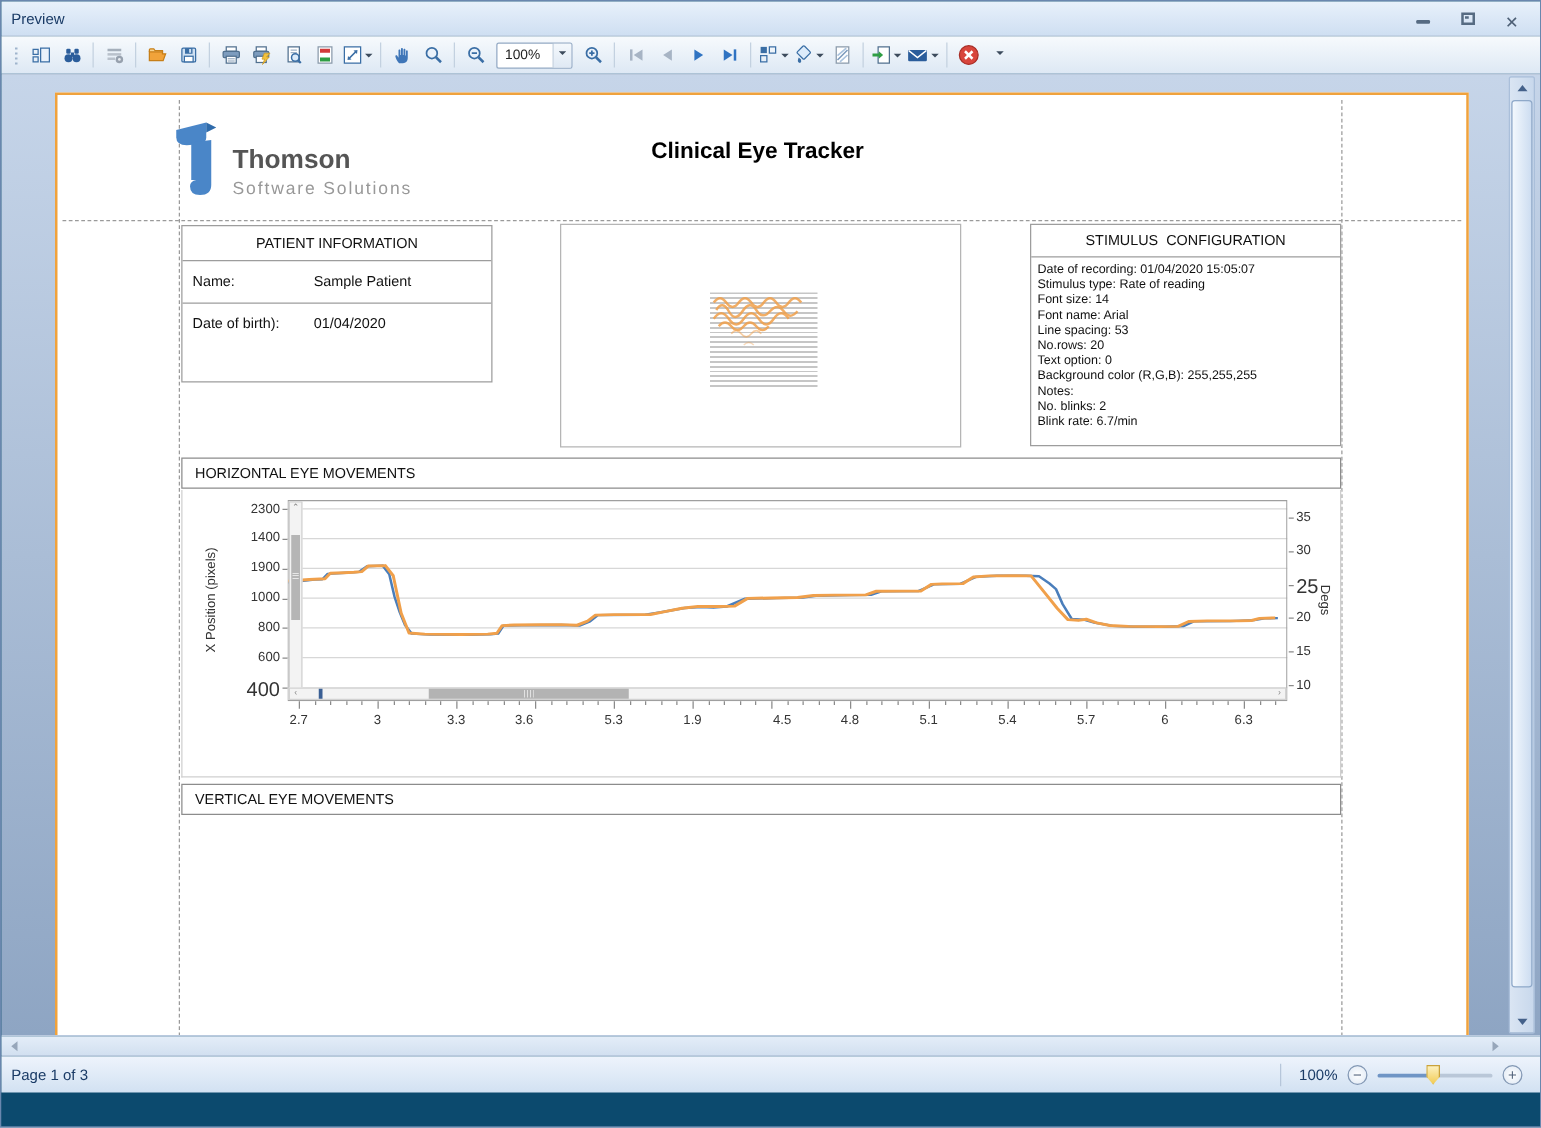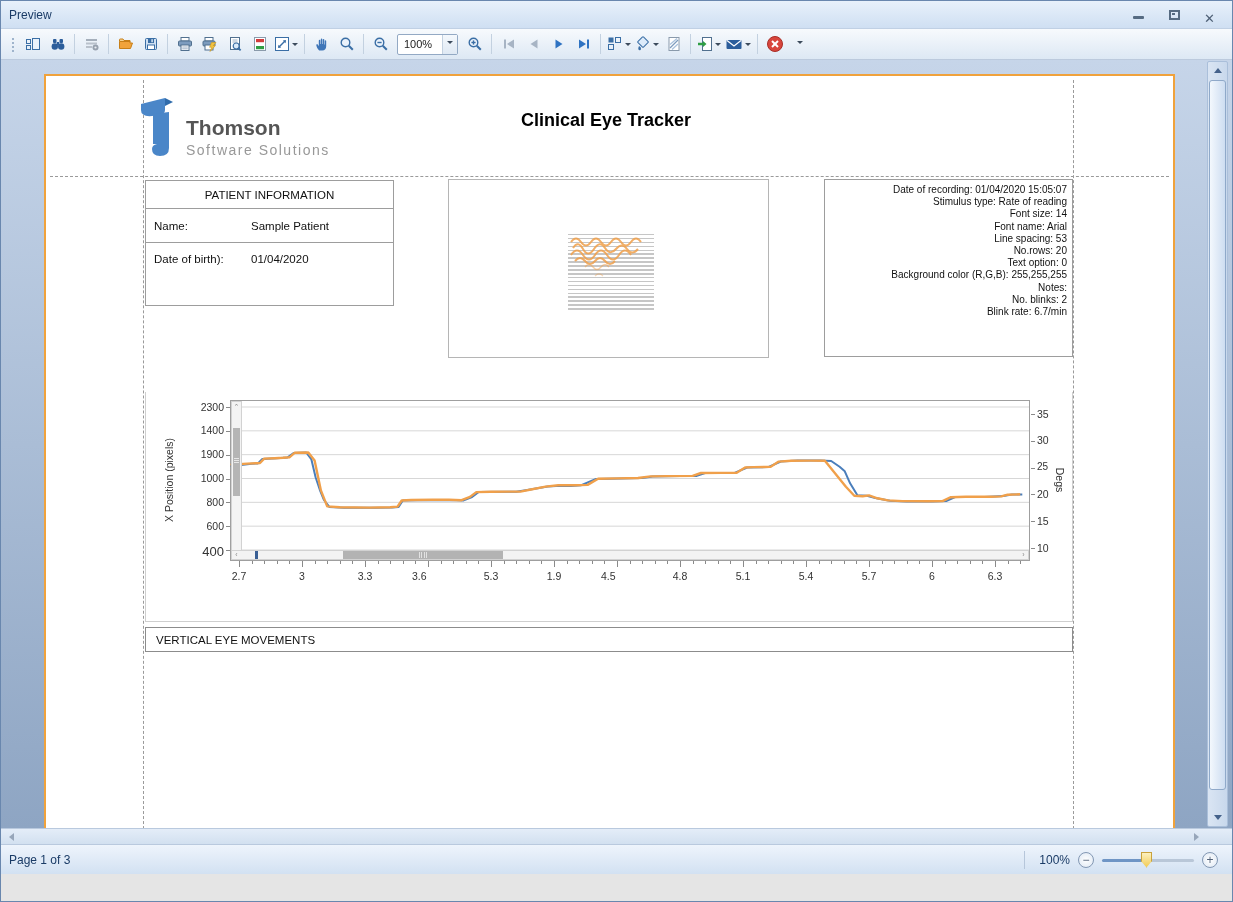--- a/index.html
+++ b/index.html
@@ -1,17 +1,17 @@
 <!DOCTYPE html>
 <html><head>
 <meta charset="utf-8">
 <style>
   html,body{margin:0;padding:0;background:#9eb3cf;font-family:"Liberation Sans","DejaVu Sans",sans-serif;}
   *{box-sizing:border-box;}
-  .window{position:relative;width:1233px;height:902px;border:1px solid #6987ae;background:#e5e5e5;overflow:hidden;}
+  .window{position:relative;width:1233px;height:902px;border:1px solid #6987ae;background:#0c4a6e;overflow:hidden;}
   
   .titlebar{height:28px;background:linear-gradient(#e8f1fb,#cfdff2);display:flex;align-items:center;padding:0 8px;border-bottom:1px solid #c0d0e4;}
   .titlebar .title{font-size:12px;color:#1a3b66;}
   .winbtns{margin-left:auto;display:flex;gap:22px;align-items:center;padding-right:6px;}
   .winbtn{width:14px;height:12px;position:relative;cursor:pointer;}
   .minimize-glyph{position:absolute;left:1px;bottom:2px;width:11px;height:3px;background:#566b82;border-radius:1px;}
   .restore-glyph{position:absolute;left:1px;top:1px;width:11px;height:10px;border:2px solid #566b82;}
   .restore-glyph:after{content:"";position:absolute;left:1px;top:1px;width:3px;height:2px;background:#566b82;}
   .close-glyph{color:#4e6076;font-size:13px;font-weight:bold;line-height:12px;}
   
@@ -47,21 +47,21 @@
   .pi-label{position:absolute;left:8px;}
   .pi-value{position:absolute;left:105px;}
   
   .stim-box{position:absolute;left:402px;top:103px;width:321px;height:179px;border:1px solid #b5b5b5;background:#fff;}
   .stim-thumb{position:absolute;left:116px;top:52px;width:92px;height:82px;overflow:hidden;}
   .stim-lines{position:absolute;inset:2px 3px;background:repeating-linear-gradient(#c6c6c6 0 1.5px,transparent 1.5px 3.9px);}
   .stim-squiggle{position:absolute;left:0;top:0;}
   
   .cfg-box{position:absolute;left:778px;top:103px;width:249px;height:178px;border:1px solid #9d9d9d;background:#fff;color:#111;}
   .cfg-head{height:26px;line-height:26px;text-align:center;font-size:11.5px;border-bottom:1px solid #9d9d9d;white-space:pre;}
-  .cfg-lines{padding:4px 5px;font-size:10px;line-height:12.2px;text-align:right;}
+  .cfg-lines{padding:4px 5px;font-size:10px;line-height:12.2px;}
   
   .section-bar{position:absolute;left:99px;width:928px;height:25px;border:1px solid #8c8c8c;background:#fff;font-size:11.5px;line-height:24px;padding-left:10px;color:#111;}
   
   .chart-wrap{position:absolute;left:99px;top:316px;width:928px;height:230px;background:#fff;border:1px solid #cfcfcf;border-top:none;}
   .plot-box{position:absolute;left:84px;top:8px;width:800px;height:161px;}
   .plot-box svg{position:absolute;left:0;top:0;}
   .ytitle{position:absolute;font-size:10.5px;color:#333;white-space:nowrap;transform:rotate(-90deg);transform-origin:center;}
   .xtitle{position:absolute;left:84px;top:204px;width:800px;text-align:center;font-size:10.5px;color:#333;}
   
   .ivs{position:absolute;left:1px;top:1px;width:11px;height:159px;background:#f3f3f3;border:1px solid #d2d2d2;}
@@ -348,35 +348,37 @@
               <path d="M6 23 q6 -9 12 0 t12 0 t12 0 t12 0 t12 0"></path>
               <path d="M10 29 q5 -6 10 0 t10 0 t10 0 t10 0"></path>
               <path d="M20 35 q4 -5 8 0 t8 0 t8 0" stroke-width="1.4" opacity="0.6"></path>
               <path d="M30 44 q4 -4 8 0" stroke-width="1.2" opacity="0.45"></path>
             </g>
           </svg>
         </div>
       </div>
 
       <div class="cfg-box">
+        <div class="cfg-head">STIMULUS  CONFIGURATION</div>
         <div class="cfg-lines">
           <div>Date of recording: 01/04/2020 15:05:07</div>
           <div>Stimulus type: Rate of reading</div>
           <div>Font size: 14</div>
           <div>Font name: Arial</div>
           <div>Line spacing: 53</div>
           <div>No.rows: 20</div>
           <div>Text option: 0</div>
           <div>Background color (R,G,B): 255,255,255</div>
           <div>Notes:</div>
           <div>No. blinks: 2</div>
           <div>Blink rate: 6.7/min</div>
         </div>
       </div>
 
+      <div class="section-bar" style="top:290px">HORIZONTAL EYE MOVEMENTS</div>
 
       <div class="chart-wrap" id="chart-wrap">
         <div class="ytitle" style="left:-32px;top:82px;width:110px;text-align:center">X Position (pixels)</div>
         <div class="ytitle" style="left:884px;top:82px;width:60px;text-align:center;transform:rotate(90deg)">Degs</div>
         <div class="plot-box" id="plot-box">
           <svg id="plot-svg" width="800" height="161">
               <line x1="0" x2="800" y1="7" y2="7" stroke="#d7d7d7" stroke-width="1"></line>
               <line x1="0" x2="800" y1="30.833333333333332" y2="30.833333333333332" stroke="#d7d7d7" stroke-width="1"></line>
               <line x1="0" x2="800" y1="54.666666666666664" y2="54.666666666666664" stroke="#d7d7d7" stroke-width="1"></line>
               <line x1="0" x2="800" y1="78.5" y2="78.5" stroke="#d7d7d7" stroke-width="1"></line>
@@ -406,27 +408,27 @@
           <div style="left: 30px; top: 32.3333px; width: 48px; text-align: right; font-size: 10.5px; color: rgb(51, 51, 51); position: absolute;">1400</div>
           <div style="left: 80px; top: 38.8333px; width: 4px; height: 1px; background: rgb(138, 138, 138); position: absolute;"></div>
           <div style="left: 30px; top: 56.1667px; width: 48px; text-align: right; font-size: 10.5px; color: rgb(51, 51, 51); position: absolute;">1900</div>
           <div style="left: 80px; top: 62.6667px; width: 4px; height: 1px; background: rgb(138, 138, 138); position: absolute;"></div>
           <div style="left: 30px; top: 80px; width: 48px; text-align: right; font-size: 10.5px; color: rgb(51, 51, 51); position: absolute;">1000</div>
           <div style="left: 80px; top: 86.5px; width: 4px; height: 1px; background: rgb(138, 138, 138); position: absolute;"></div>
           <div style="left: 30px; top: 103.833px; width: 48px; text-align: right; font-size: 10.5px; color: rgb(51, 51, 51); position: absolute;">800</div>
           <div style="left: 80px; top: 110.333px; width: 4px; height: 1px; background: rgb(138, 138, 138); position: absolute;"></div>
           <div style="left: 30px; top: 127.667px; width: 48px; text-align: right; font-size: 10.5px; color: rgb(51, 51, 51); position: absolute;">600</div>
           <div style="left: 80px; top: 134.167px; width: 4px; height: 1px; background: rgb(138, 138, 138); position: absolute;"></div>
-          <div style="left: 30px; top: 151.5px; width: 48px; text-align: right; font-size: 13px; color: rgb(51, 51, 51); position: absolute;">400</div>
+          <div style="left: 30px; top: 151.5px; width: 48px; text-align: right; font-size: 16px; color: rgb(51, 51, 51); position: absolute;">400</div>
           <div style="left: 80px; top: 158px; width: 4px; height: 1px; background: rgb(138, 138, 138); position: absolute;"></div>
           <div style="left: 891px; top: 15.5px; width: 24px; font-size: 10.5px; color: rgb(51, 51, 51); position: absolute;">35</div>
           <div style="left: 885px; top: 22px; width: 4px; height: 1px; background: rgb(138, 138, 138); position: absolute;"></div>
           <div style="left: 891px; top: 42.3px; width: 24px; font-size: 10.5px; color: rgb(51, 51, 51); position: absolute;">30</div>
           <div style="left: 885px; top: 48.8px; width: 4px; height: 1px; background: rgb(138, 138, 138); position: absolute;"></div>
-          <div style="left: 891px; top: 69.1px; width: 24px; font-size: 10px; color: rgb(51, 51, 51); position: absolute;">25</div>
+          <div style="left: 891px; top: 69.1px; width: 24px; font-size: 16px; color: rgb(51, 51, 51); position: absolute;">25</div>
           <div style="left: 885px; top: 75.6px; width: 4px; height: 1px; background: rgb(138, 138, 138); position: absolute;"></div>
           <div style="left: 891px; top: 95.9px; width: 24px; font-size: 10.5px; color: rgb(51, 51, 51); position: absolute;">20</div>
           <div style="left: 885px; top: 102.4px; width: 4px; height: 1px; background: rgb(138, 138, 138); position: absolute;"></div>
           <div style="left: 891px; top: 122.7px; width: 24px; font-size: 10.5px; color: rgb(51, 51, 51); position: absolute;">15</div>
           <div style="left: 885px; top: 129.2px; width: 4px; height: 1px; background: rgb(138, 138, 138); position: absolute;"></div>
           <div style="left: 891px; top: 149.5px; width: 24px; font-size: 10.5px; color: rgb(51, 51, 51); position: absolute;">10</div>
           <div style="left: 885px; top: 156px; width: 4px; height: 1px; background: rgb(138, 138, 138); position: absolute;"></div>
           <div style="left: 93px; top: 169px; width: 1px; height: 6px; background: rgb(138, 138, 138); position: absolute;"></div>
           <div style="left: 105.6px; top: 169px; width: 1px; height: 3px; background: rgb(138, 138, 138); position: absolute;"></div>
           <div style="left: 118.2px; top: 169px; width: 1px; height: 3px; background: rgb(138, 138, 138); position: absolute;"></div>
@@ -489,21 +491,21 @@
           <div style="left: 836.4px; top: 169px; width: 1px; height: 3px; background: rgb(138, 138, 138); position: absolute;"></div>
           <div style="left: 849px; top: 169px; width: 1px; height: 6px; background: rgb(138, 138, 138); position: absolute;"></div>
           <div style="left: 861.6px; top: 169px; width: 1px; height: 3px; background: rgb(138, 138, 138); position: absolute;"></div>
           <div style="left: 874.2px; top: 169px; width: 1px; height: 3px; background: rgb(138, 138, 138); position: absolute;"></div>
           <div style="left: 77px; top: 178px; width: 32px; text-align: center; font-size: 10.5px; color: rgb(51, 51, 51); position: absolute;">2.7</div>
           <div style="left: 140px; top: 178px; width: 32px; text-align: center; font-size: 10.5px; color: rgb(51, 51, 51); position: absolute;">3</div>
           <div style="left: 203px; top: 178px; width: 32px; text-align: center; font-size: 10.5px; color: rgb(51, 51, 51); position: absolute;">3.3</div>
           <div style="left: 266px; top: 178px; width: 32px; font-size: 10.5px; color: rgb(51, 51, 51); position: absolute;">3.6</div>
           <div style="left: 329px; top: 178px; width: 32px; text-align: center; font-size: 10.5px; color: rgb(51, 51, 51); position: absolute;">5.3</div>
           <div style="left: 392px; top: 178px; width: 32px; text-align: center; font-size: 10.5px; color: rgb(51, 51, 51); position: absolute;">1.9</div>
-          <div style="left: 455px; top: 178px; width: 32px; text-align: left; font-size: 10.5px; color: rgb(51, 51, 51); position: absolute;">4.5</div>
+          <div style="left: 455px; top: 178px; width: 32px; text-align: right; font-size: 10.5px; color: rgb(51, 51, 51); position: absolute;">4.5</div>
           <div style="left: 518px; top: 178px; width: 32px; text-align: center; font-size: 10.5px; color: rgb(51, 51, 51); position: absolute;">4.8</div>
           <div style="left: 581px; top: 178px; width: 32px; text-align: center; font-size: 10.5px; color: rgb(51, 51, 51); position: absolute;">5.1</div>
           <div style="left: 644px; top: 178px; width: 32px; text-align: center; font-size: 10.5px; color: rgb(51, 51, 51); position: absolute;">5.4</div>
           <div style="left: 707px; top: 178px; width: 32px; text-align: center; font-size: 10.5px; color: rgb(51, 51, 51); position: absolute;">5.7</div>
           <div style="left: 770px; top: 178px; width: 32px; text-align: center; font-size: 10.5px; color: rgb(51, 51, 51); position: absolute;">6</div>
           <div style="left: 833px; top: 178px; width: 32px; text-align: center; font-size: 10.5px; color: rgb(51, 51, 51); position: absolute;">6.3</div>
         </div>
 
       <div class="section-bar" style="top:551px">VERTICAL EYE MOVEMENTS</div>
     </div>

